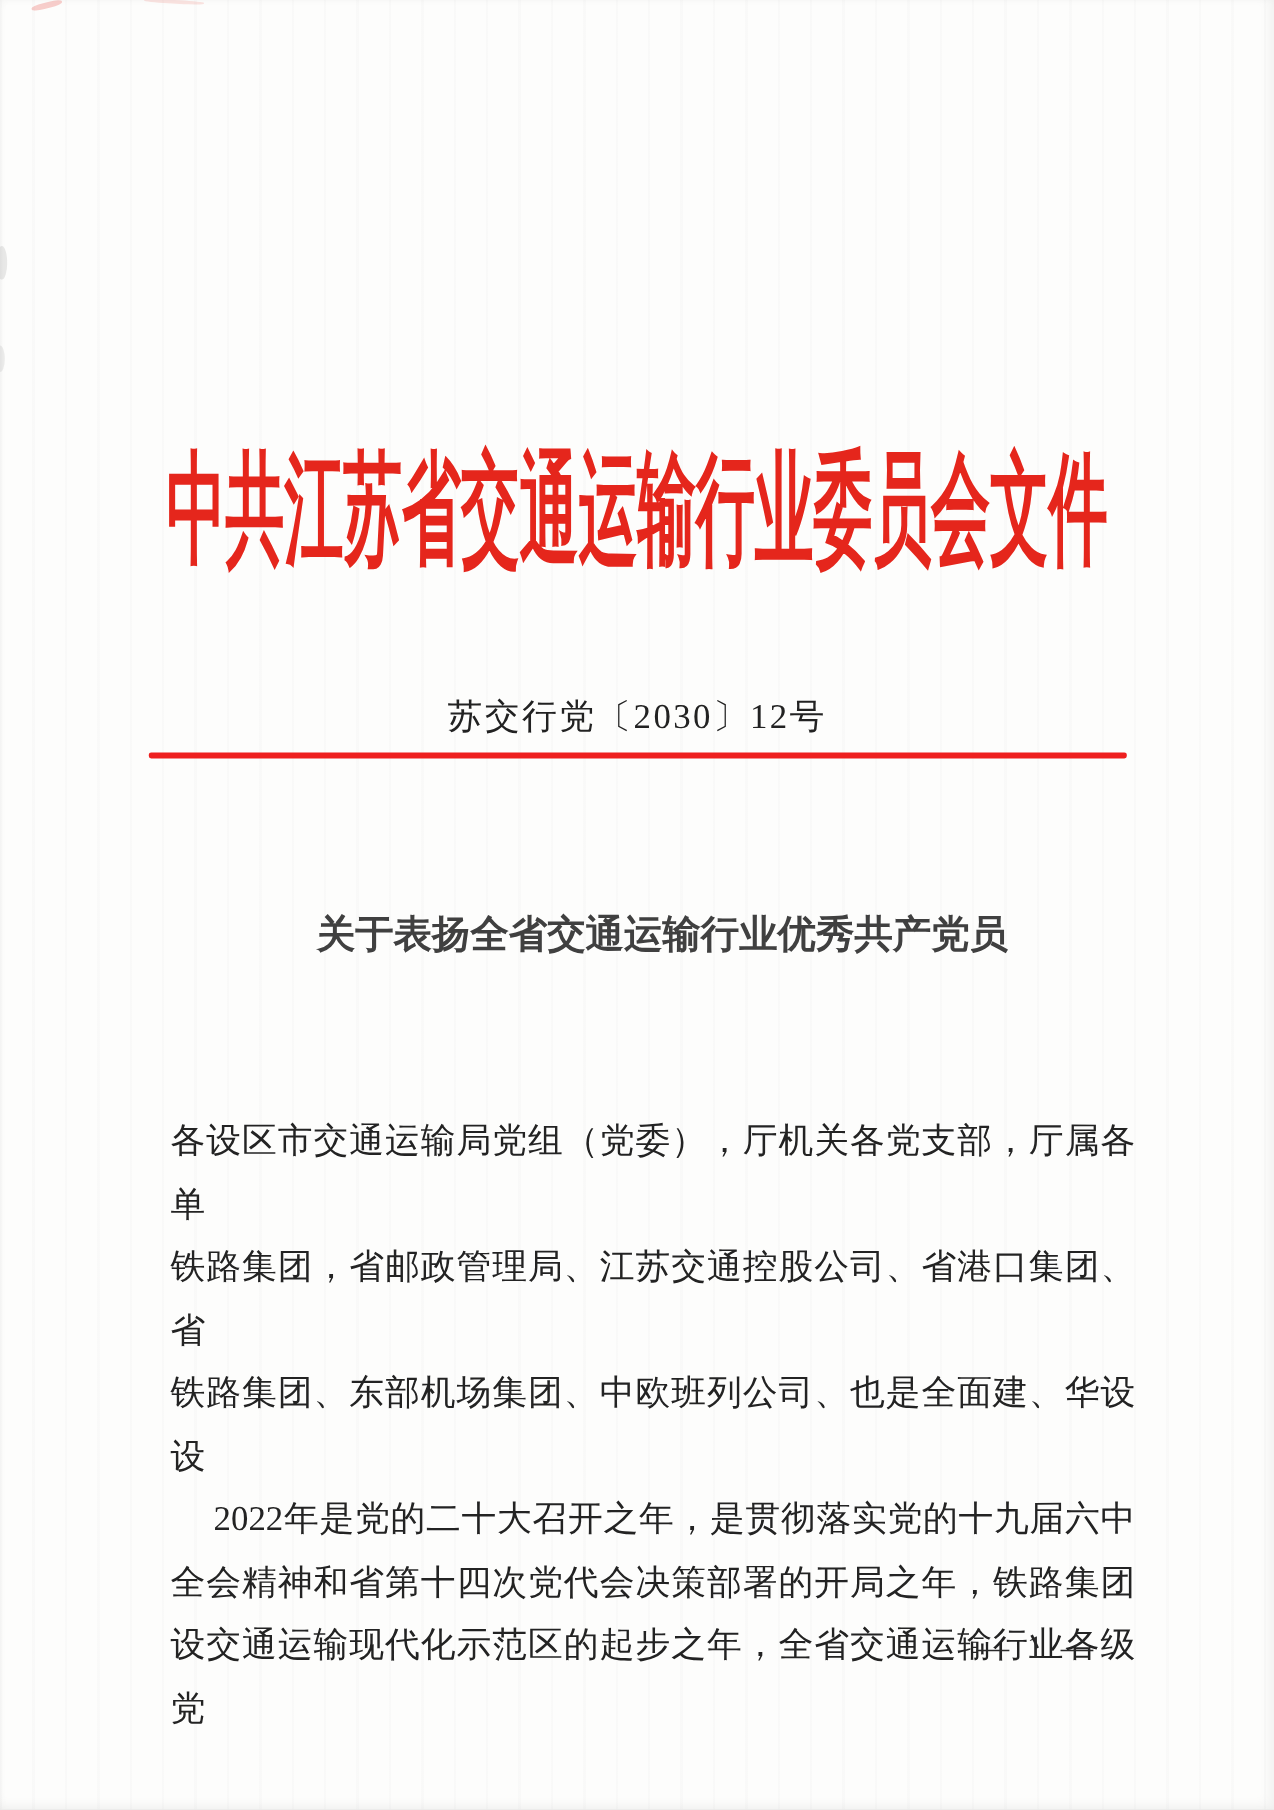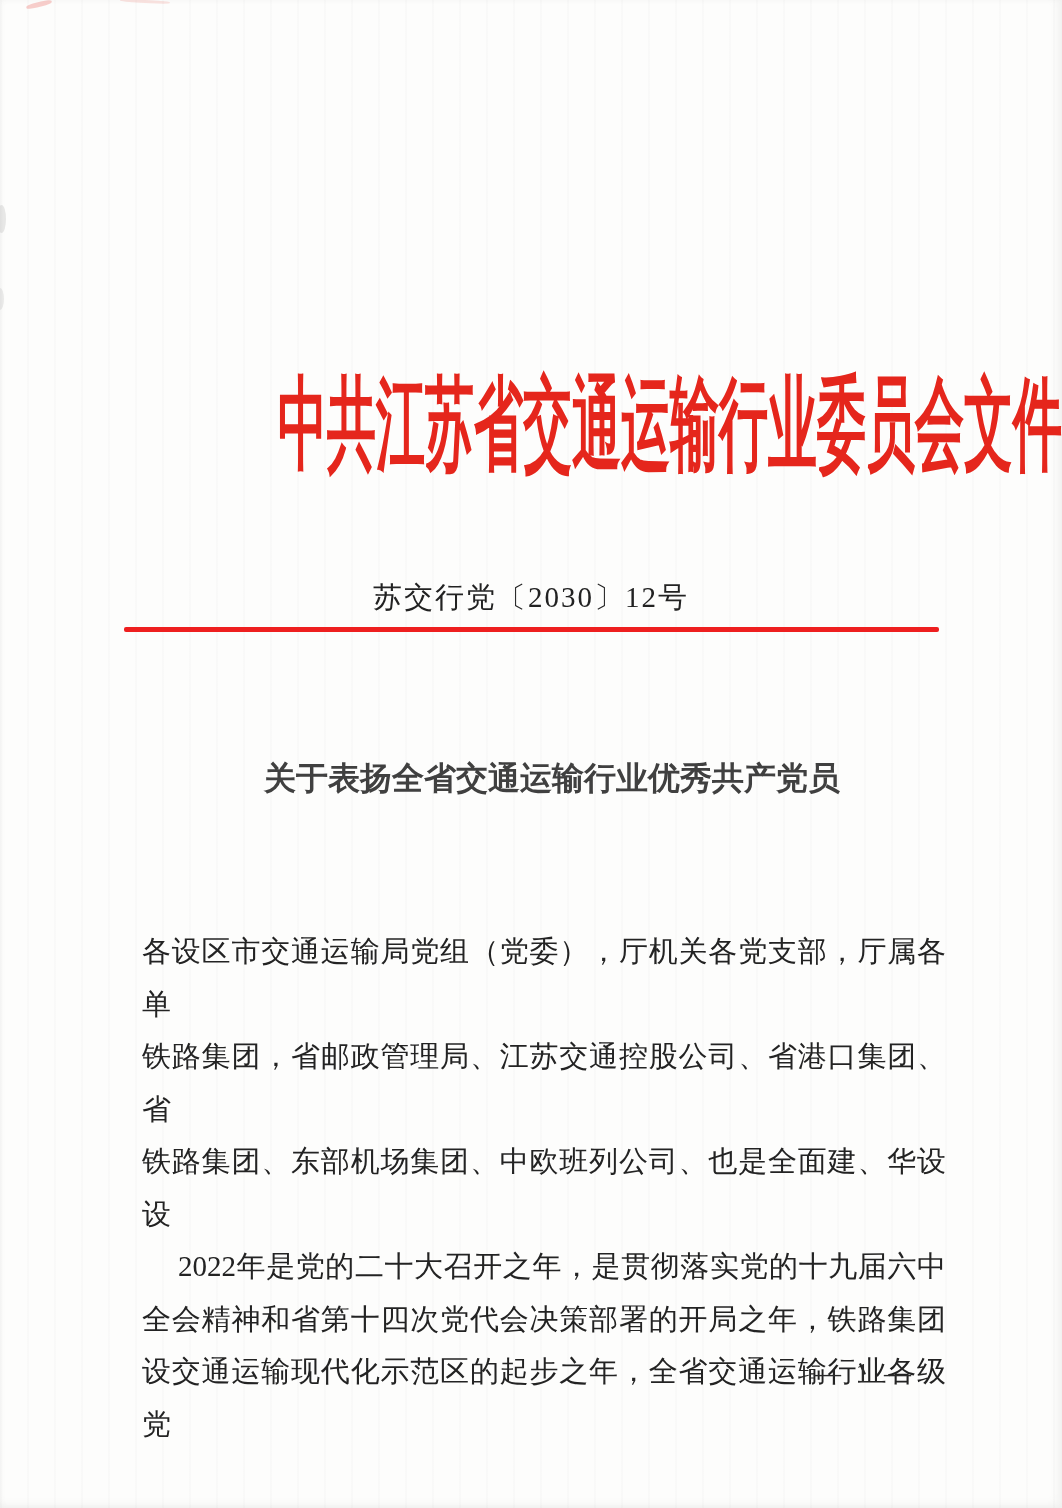--- a/index.html
+++ b/index.html
@@ -33,21 +33,21 @@
   .smudge-red-b { left: 120px; top: 0px; width: 50px; height: 3px; transform: rotate(3deg); opacity: 0.12; }
   .smudge-gray-a, .smudge-gray-b {
     position: absolute; background: #555; border-radius: 50%;
   }
   .smudge-gray-a { left: -3px; top: 205px; width: 9px; height: 28px; opacity: 0.12; }
   .smudge-gray-b { left: -4px; top: 288px; width: 8px; height: 22px; opacity: 0.10; }
 
   .banner {
     position: absolute;
     top: 374px; left: 0; width: 100%;
-    text-align: right;
+    text-align: center;
     color: #e5261c;
     font-weight: bold;
     font-size: 49px;
     letter-spacing: 0px;
     line-height: 1;
     white-space: nowrap;
   }
   .banner .stretch {
     display: inline-block;
     transform: scaleY(2.08);

